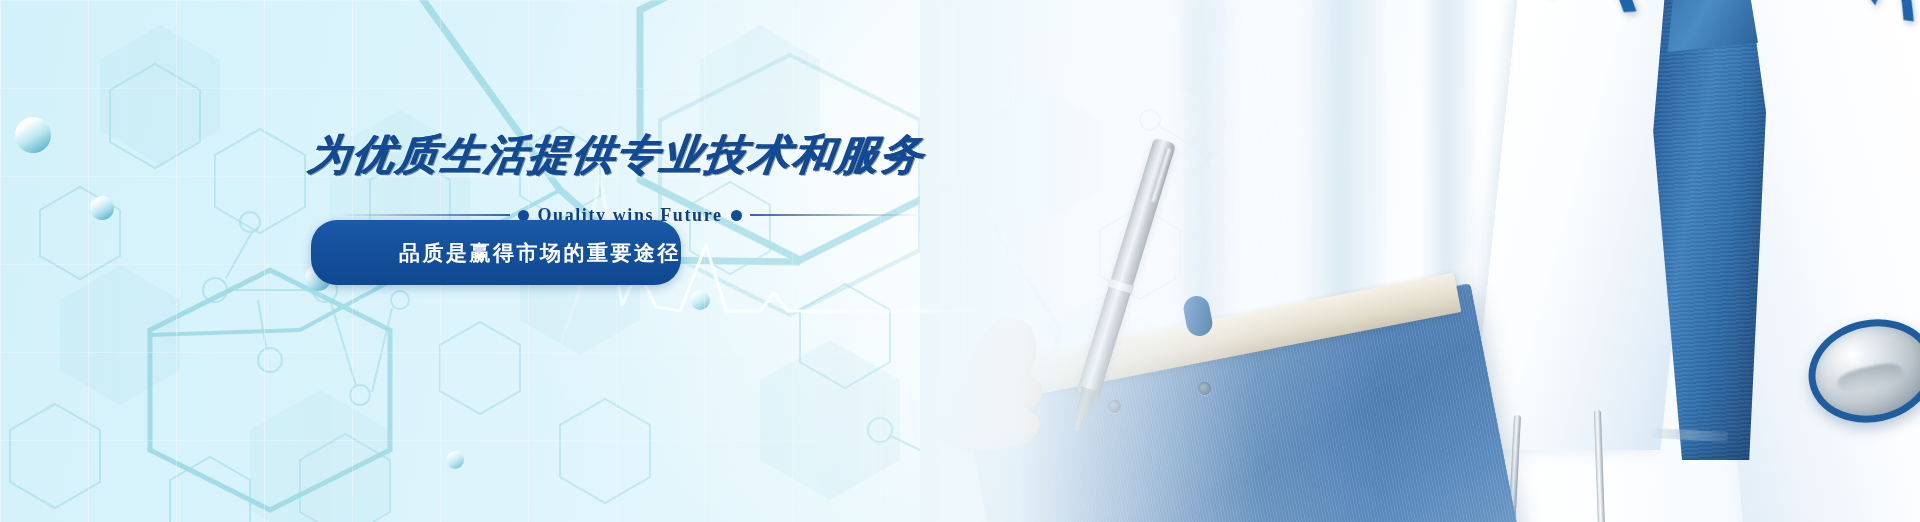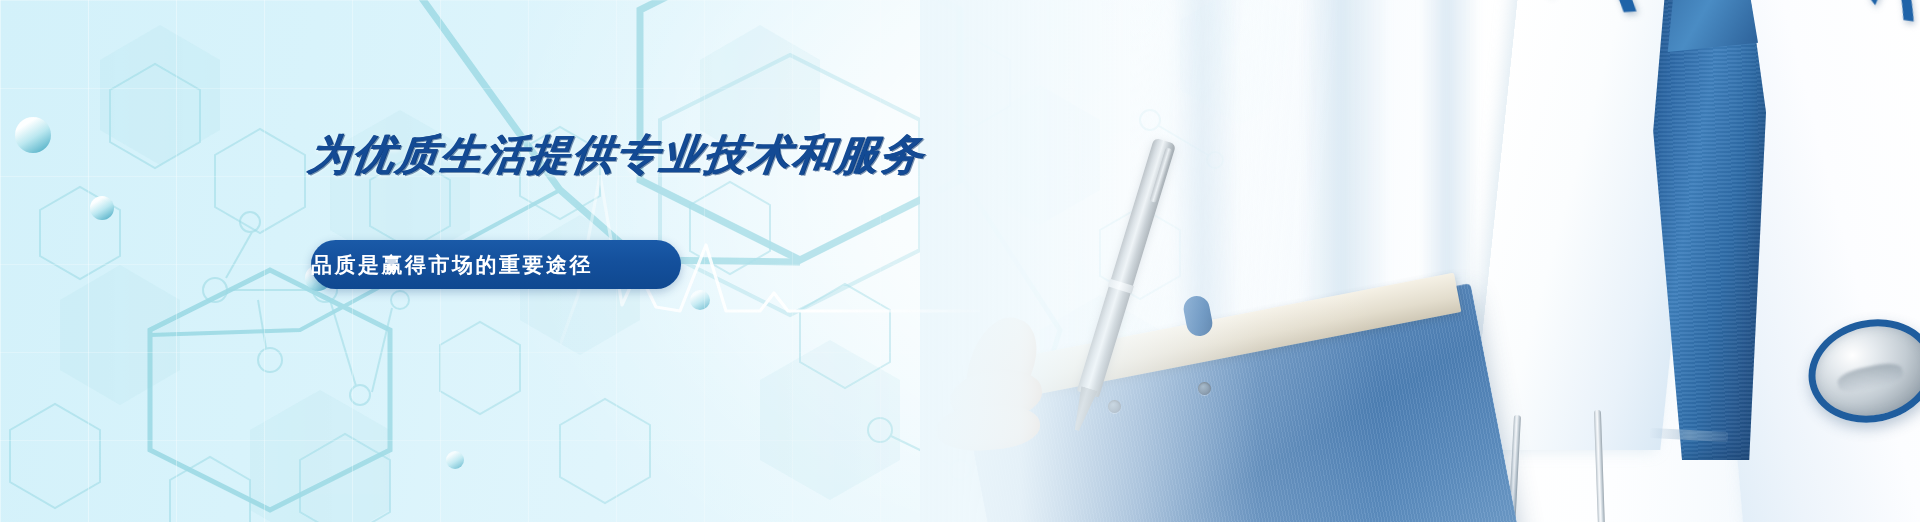--- a/index.html
+++ b/index.html
@@ -259,25 +259,25 @@
     letter-spacing:1.6px;
     color:#123f7d;
     white-space:nowrap;
   }
   .tag-line-right {
     flex:1 1 auto; height:2px;
     background:linear-gradient(90deg, rgba(21,74,148,0.85) 0%, rgba(21,74,148,0.25) 70%, rgba(21,74,148,0) 100%);
   }
 
   .cta-pill {
-    position:absolute; left:311px; top:240px;
-    width:370px; height:49px;
+    position:absolute; left:311px; top:220px;
+    width:370px; height:65px;
     border-radius:26px;
     background:linear-gradient(180deg, #1a5aa8 0%, #14509c 45%, #0f4890 100%);
-    display:flex; align-items:center; justify-content:flex-start;
+    display:flex; align-items:center; justify-content:flex-end;
     box-shadow:0 3px 10px rgba(20,70,130,0.28);
   }
   .cta-label {
     font-size:21px;
     font-weight:bold;
     letter-spacing:2.5px;
     color:#ffffff;
     white-space:nowrap;
   }
 </style>
@@ -441,19 +441,26 @@
         </linearGradient>
       </defs>
       <polyline points="0,170 18,120 40,0 62,130 78,95 96,132 120,136 146,70 166,136 200,136 214,118 228,136 420,136" fill="none" stroke="url(#ecgG)" stroke-width="3.2" stroke-linejoin="round" stroke-linecap="round"></polyline>
     </svg>
   </div>
 
   <div class="content">
 
     <div class="headline">为优质生活提供专业技术和服务</div>
 
+    <div class="tagline-row">
+      <span class="tag-line-left"></span>
+      <span class="tag-dot"></span>
+      <span class="tagline-text">Quality wins Future</span>
+      <span class="tag-dot"></span>
+      <span class="tag-line-right"></span>
+    </div>
 
     <div class="cta-pill">
       <span class="cta-label">品质是赢得市场的重要途径</span>
     </div>
 
   </div>
 </div>
 
 </body></html>

